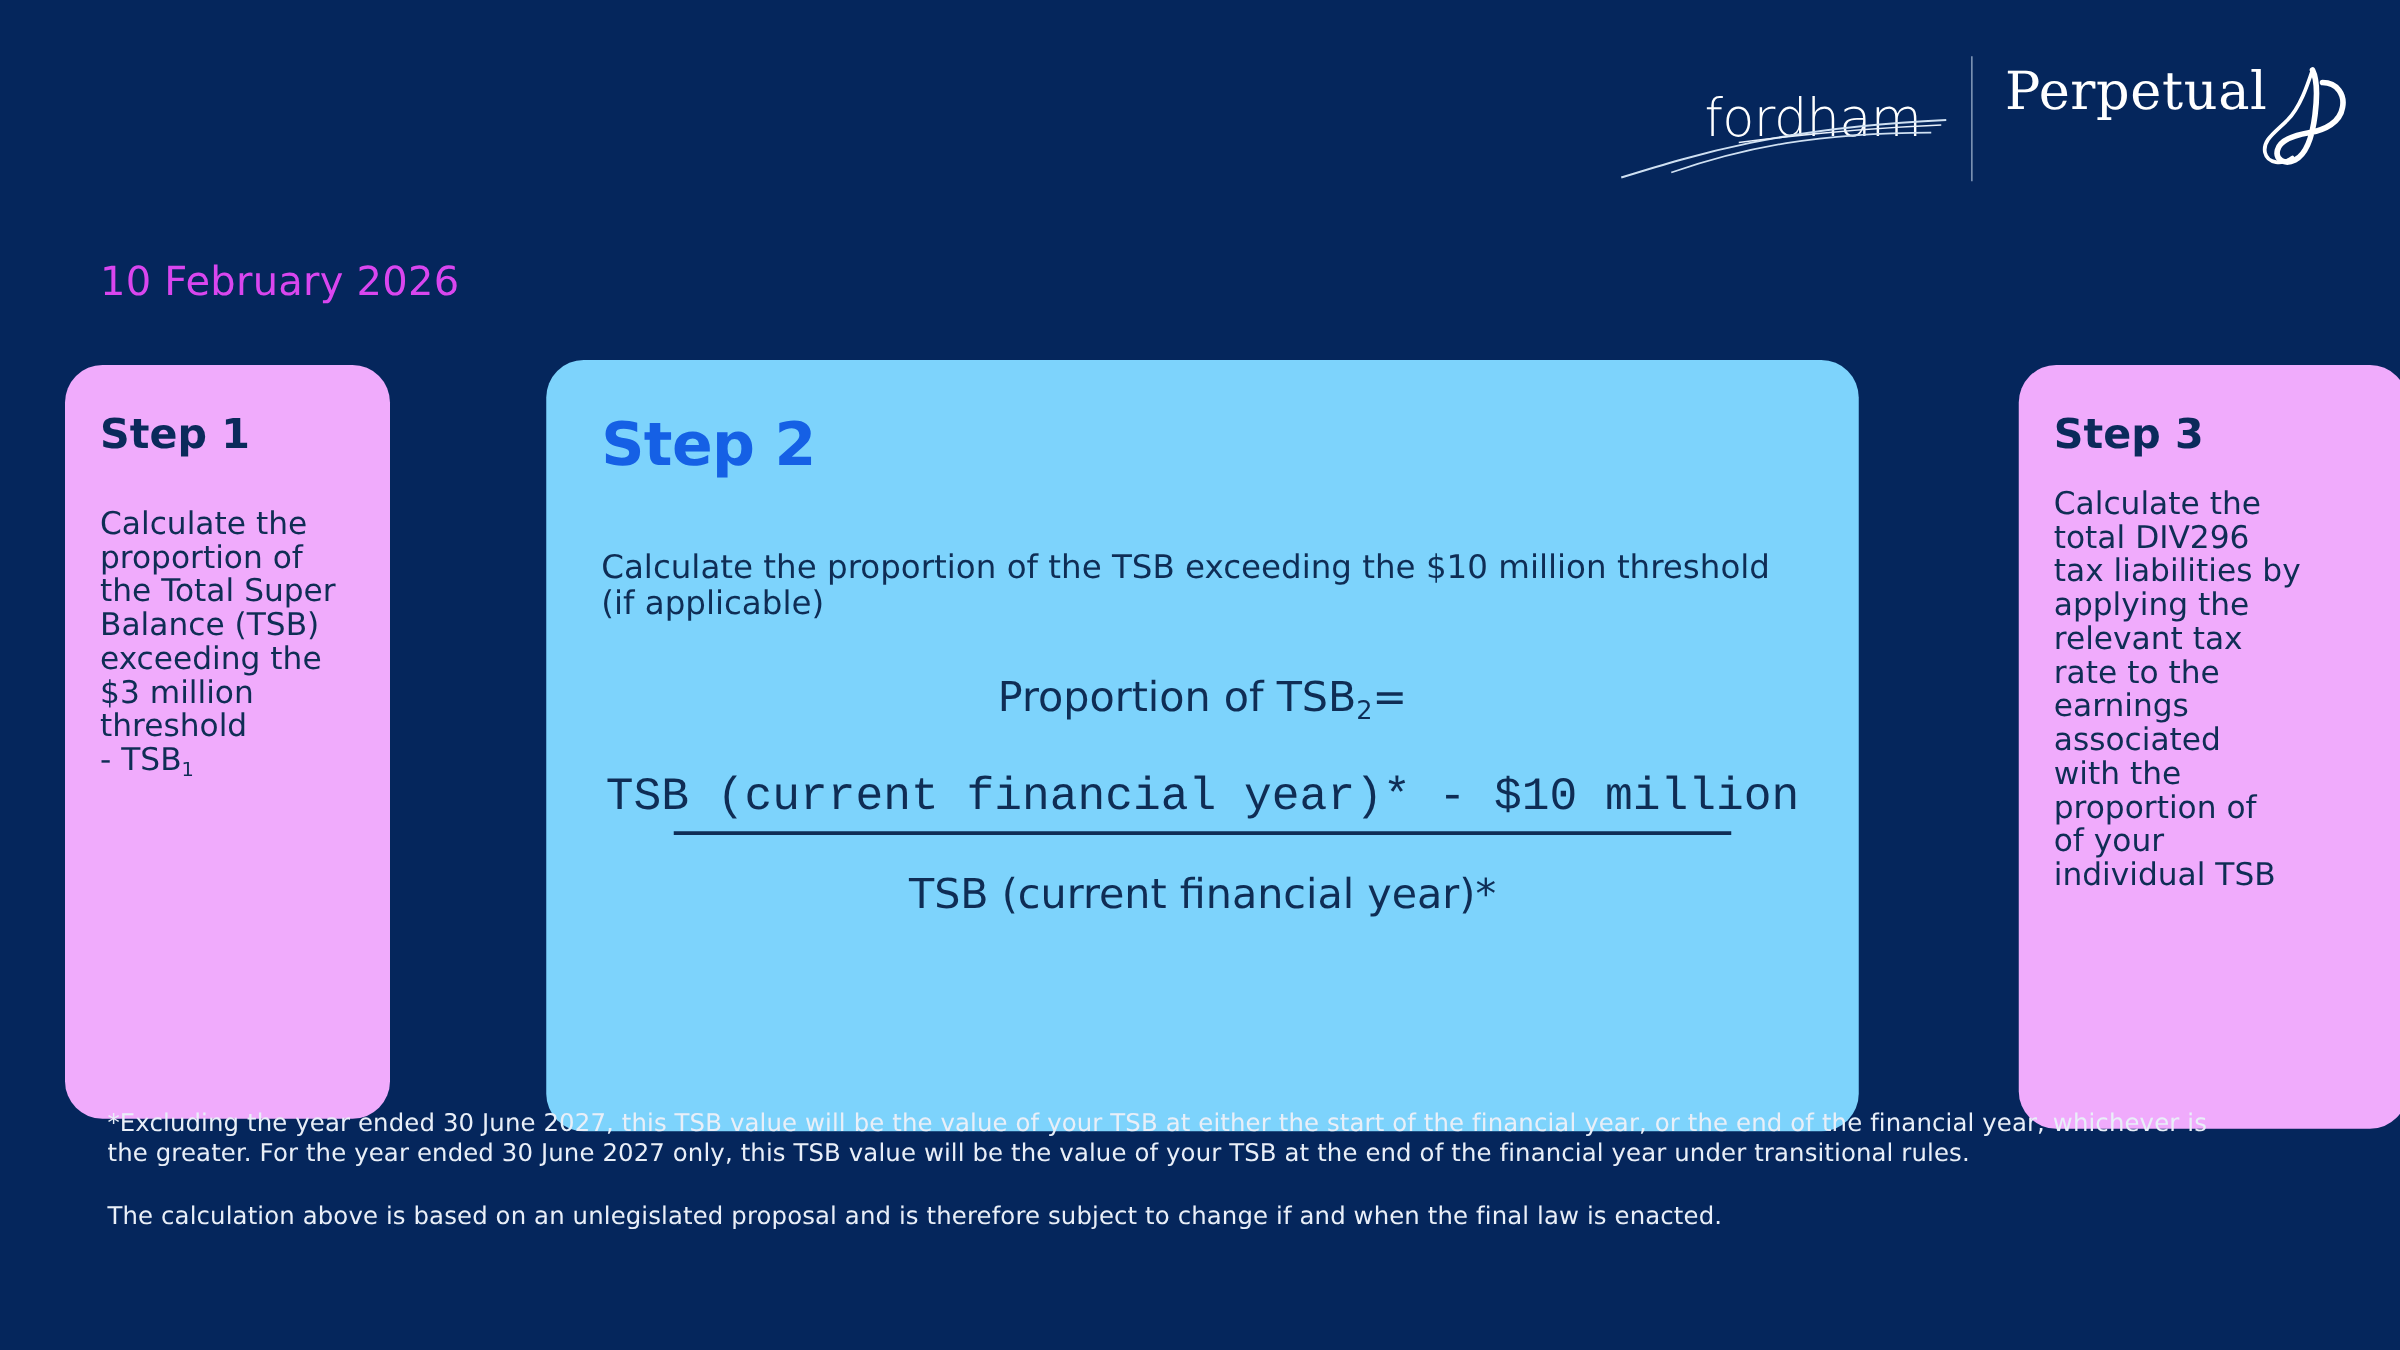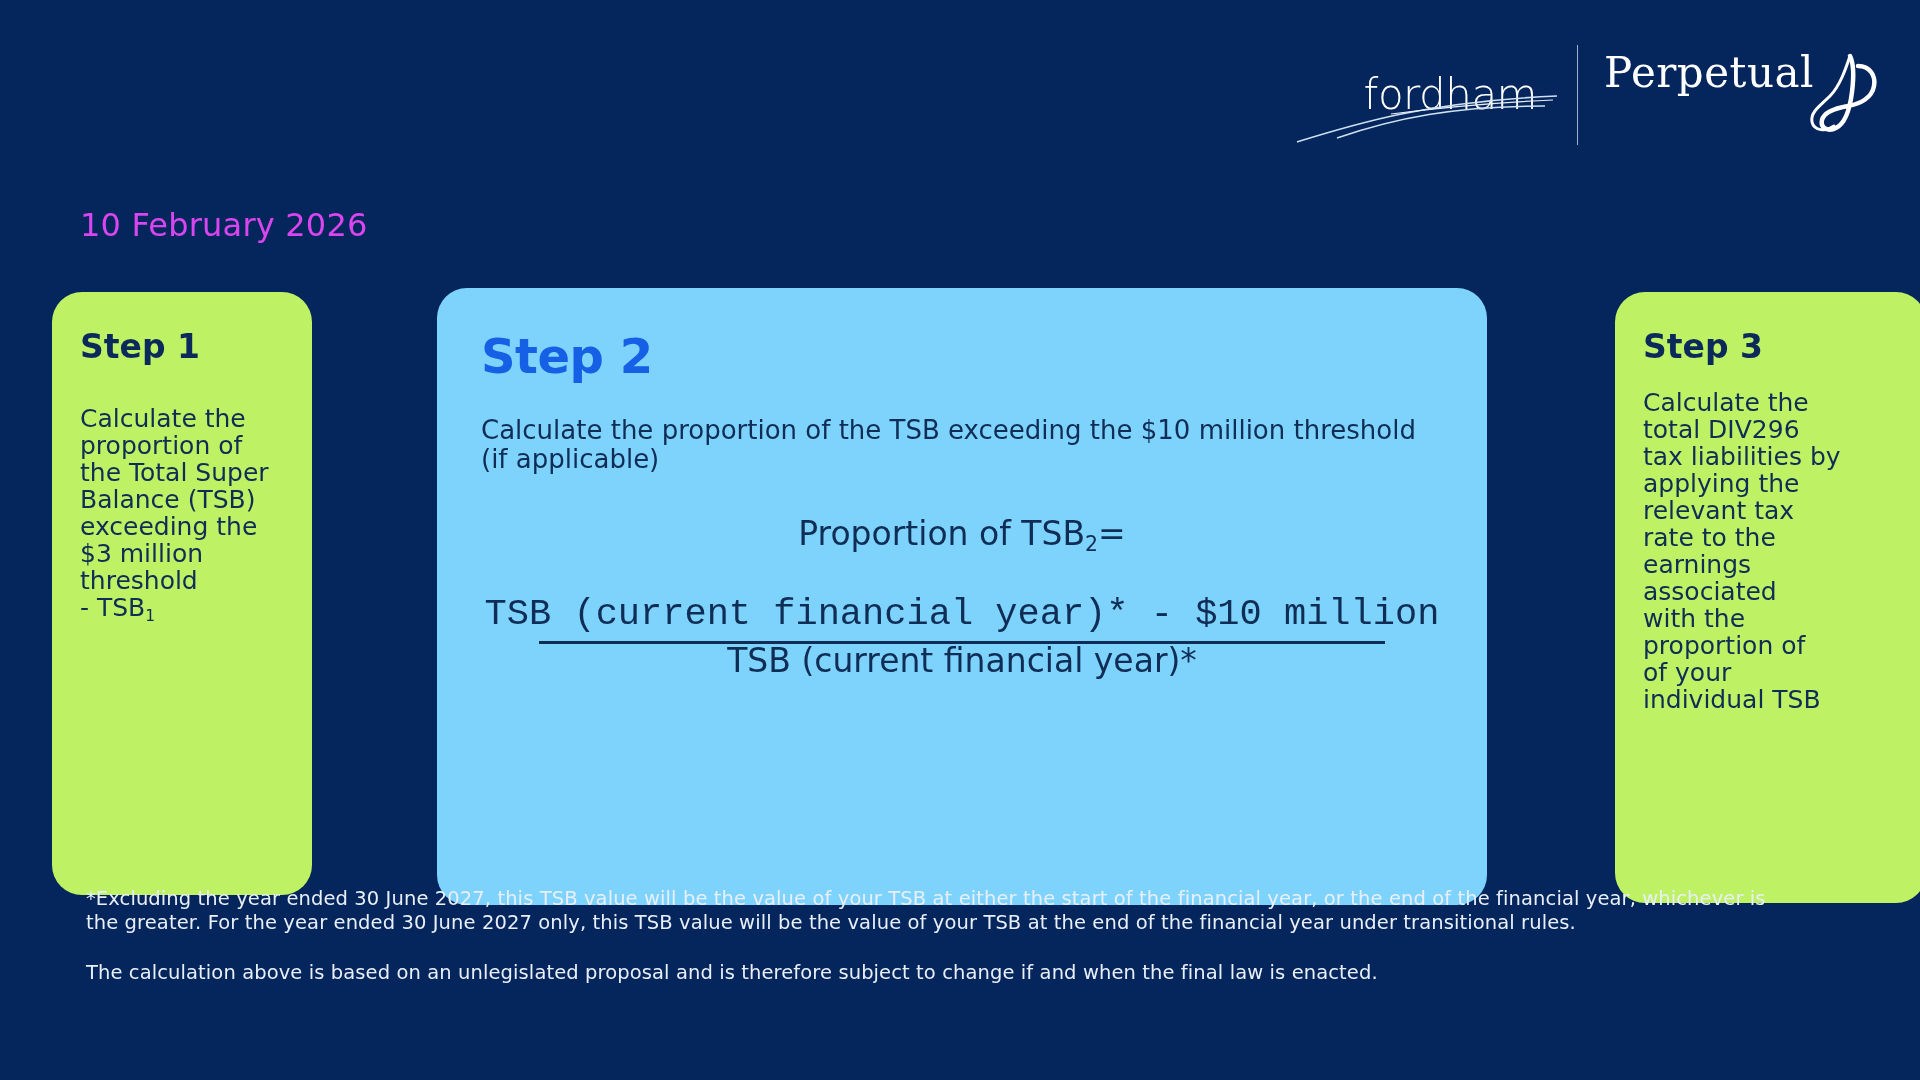--- a/index.html
+++ b/index.html
@@ -93,21 +93,21 @@
     letter-spacing: 0.2px;
   }
 
   
   .card {
     position: absolute;
     box-sizing: border-box;
     border-radius: 30px;
   }
   .card-side {
-    background: #bef264;
+    background: #f0abfc;
     padding: 38px 28px 24px 28px;
   }
   .card-1 { left: 52px;  top: 292px; width: 260px; height: 603px; }
   .card-3 { left: 1615px; top: 292px; width: 311px; height: 611px; }
 
   .card-2 {
     left: 437px;
     top: 288px;
     width: 1050px;
     height: 617px;
@@ -140,21 +140,21 @@
     margin-top: 42px;
   }
   .card-3 .step-body {
     font-size: 25px;
     line-height: 1.08;
     margin-top: 26px;
   }
   .card-2 .step-body {
     font-size: 26px;
     line-height: 1.13;
-    margin-top: 36px;
+    margin-top: 60px;
     color: #0f2d55;
   }
 
   
   .formula {
     margin-top: 42px;
     text-align: center;
     color: #0f2d55;
     font-family: "DejaVu Sans", sans-serif;
     font-weight: 400;
@@ -176,20 +176,21 @@
   }
   .frac-bar {
     height: 3px;
     background: #0f2d55;
     width: 88%;
     margin: 0 auto;
   }
   .denominator {
     font-size: 33px;
     line-height: 1;
+    padding-top: 30px;
   }
   sub {
     font-size: 0.62em;
     vertical-align: baseline;
     position: relative;
     top: 0.3em;
   }
 
   
   .footnotes {

